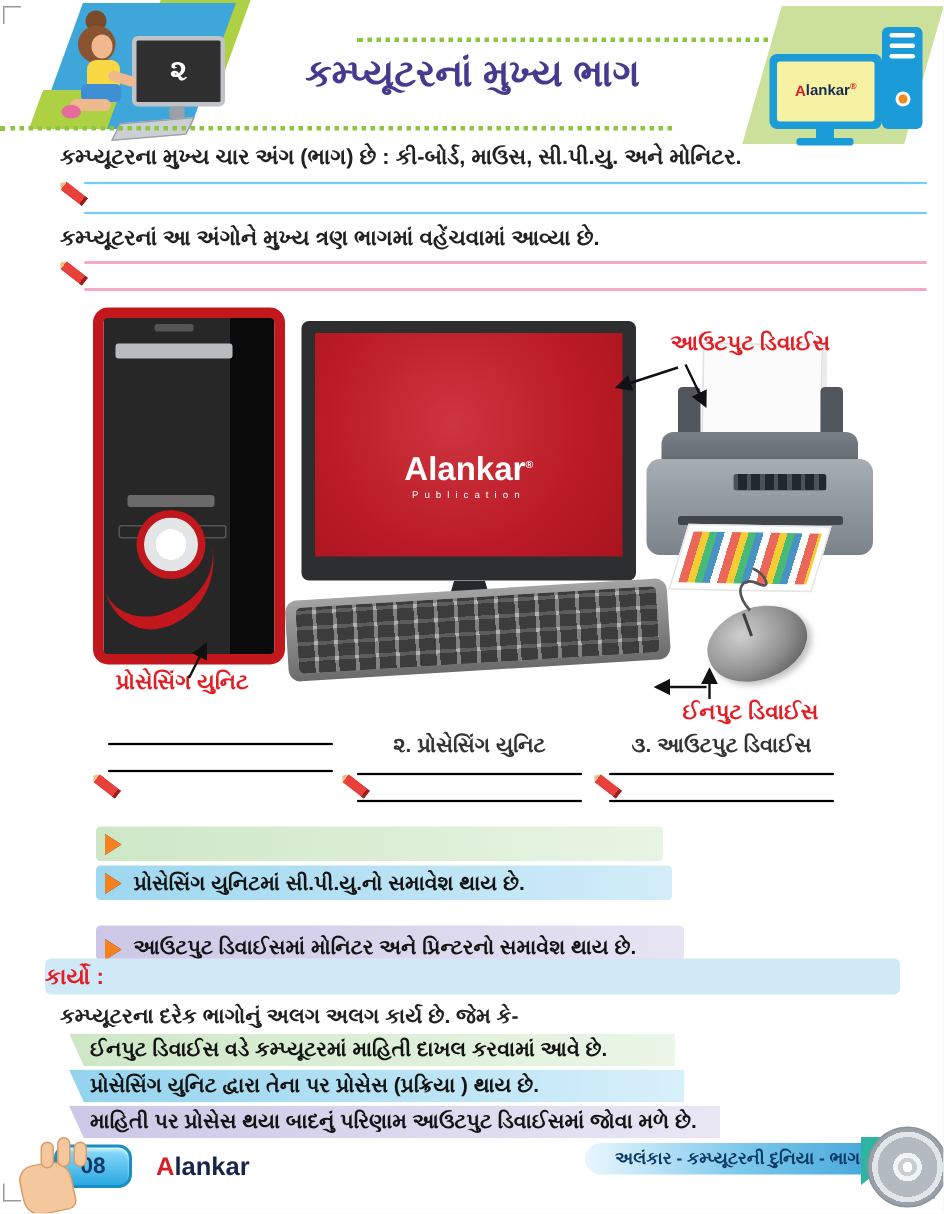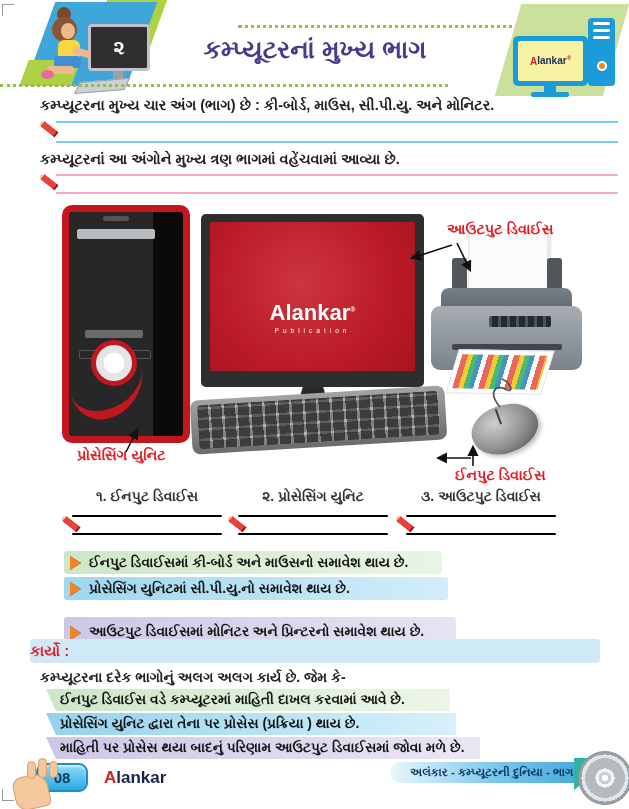--- a/index.html
+++ b/index.html
@@ -272,41 +272,39 @@
     </defs>
     <path d="M126,452 L137,430" stroke="#111" stroke-width="1.6" fill="none" marker-end="url(#ah)"></path>
     <path d="M452,245 L412,258" stroke="#111" stroke-width="1.6" fill="none" marker-end="url(#ah)"></path>
     <path d="M457,243 L470,270" stroke="#111" stroke-width="1.6" fill="none" marker-end="url(#ah)"></path>
     <path d="M473,466 L473,447" stroke="#111" stroke-width="1.6" fill="none" marker-end="url(#ah)"></path>
     <path d="M471,458 L438,458" stroke="#111" stroke-width="1.6" fill="none" marker-end="url(#ah)"></path>
     <path d="M500,407 C488,393 495,384 505,389 C515,394 511,383 502,379" stroke="#555" stroke-width="1.8" fill="none"></path>
   </svg>
 
   <div class="ncol nc1">
-    <div class="nlabel">૧. ઈનપુટ ડિવાઈસ</div>
     <div class="nline blue nl-a"></div>
     <div class="nline blue nl-b"></div>
     <div class="pencil"></div>
   </div>
   <div class="ncol nc2">
     <div class="nlabel">૨. પ્રોસેસિંગ યુનિટ</div>
     <div class="nline pink nl-a"></div>
     <div class="nline pink nl-b"></div>
     <div class="pencil"></div>
   </div>
   <div class="ncol nc3">
     <div class="nlabel">૩. આઉટપુટ ડિવાઈસ</div>
     <div class="nline blue nl-a"></div>
     <div class="nline blue nl-b"></div>
     <div class="pencil"></div>
   </div>
 
   <div class="pt pt1">
     <span class="play"></span>
-    <span class="pt-text">ઈનપુટ ડિવાઈસમાં કી-બોર્ડ અને માઉસનો સમાવેશ થાય છે.</span>
   </div>
   <div class="pt pt2">
     <span class="play"></span>
     <span class="pt-text">પ્રોસેસિંગ યુનિટમાં સી.પી.યુ.નો સમાવેશ થાય છે.</span>
   </div>
   <div class="pt pt3">
     <span class="play"></span>
     <span class="pt-text">આઉટપુટ ડિવાઈસમાં મોનિટર અને પ્રિન્ટરનો સમાવેશ થાય છે.</span>
   </div>
 

